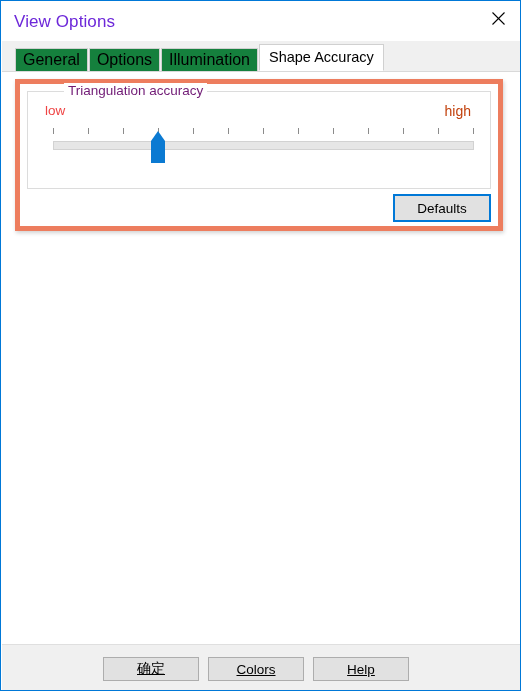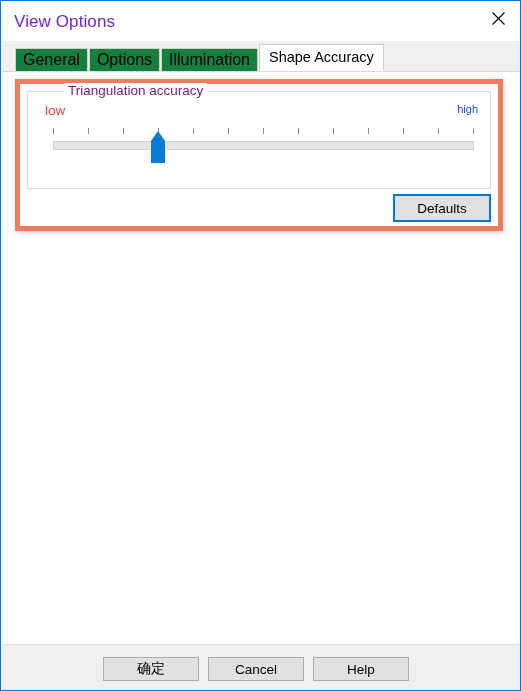--- a/index.html
+++ b/index.html
@@ -152,24 +152,24 @@
   }
   .lbl-low {
     position: absolute;
     left: 17px;
     top: 11px;
     font-size: 13.5px;
     color: #ef4444;
   }
   .lbl-high {
     position: absolute;
-    right: 12px;
+    right: 19px;
     top: 11px;
-    font-size: 11px;
-    color: #1d4ed8;
+    font-size: 14px;
+    color: #c2410c;
   }
 
   
   .slider {
     position: absolute;
     left: 25px;
     top: 36px;
     width: 421px;
     height: 42px;
   }
@@ -259,20 +259,21 @@
     border: 1px solid #adadad;
     font-family: "Liberation Sans", "DejaVu Sans", sans-serif;
     font-size: 13.5px;
     color: #000000;
     cursor: default;
     padding: 0;
     display: flex;
     align-items: center;
     justify-content: center;
     white-space: nowrap;
+    text-decoration: underline;
   }
   .btn.cjk { font-size: 14px; }
 </style>
 </head>
 <body>
 
 <div class="window">
 
   <div class="titlebar">
     <div class="title-text">View Options</div>
@@ -334,18 +335,18 @@
         <button class="btn-defaults">Defaults</button>
       </div>
 
     </div>
 
   </div>
 
   <div class="footer">
     <div class="footer-btns" id="footer-btns">
         <button class="btn cjk">确定</button>
-        <button class="btn">Cancel</button>
+        <button class="btn">Colors</button>
         <button class="btn">Help</button>
       </div>
   </div>
 
 </div>
 
 </body></html>

